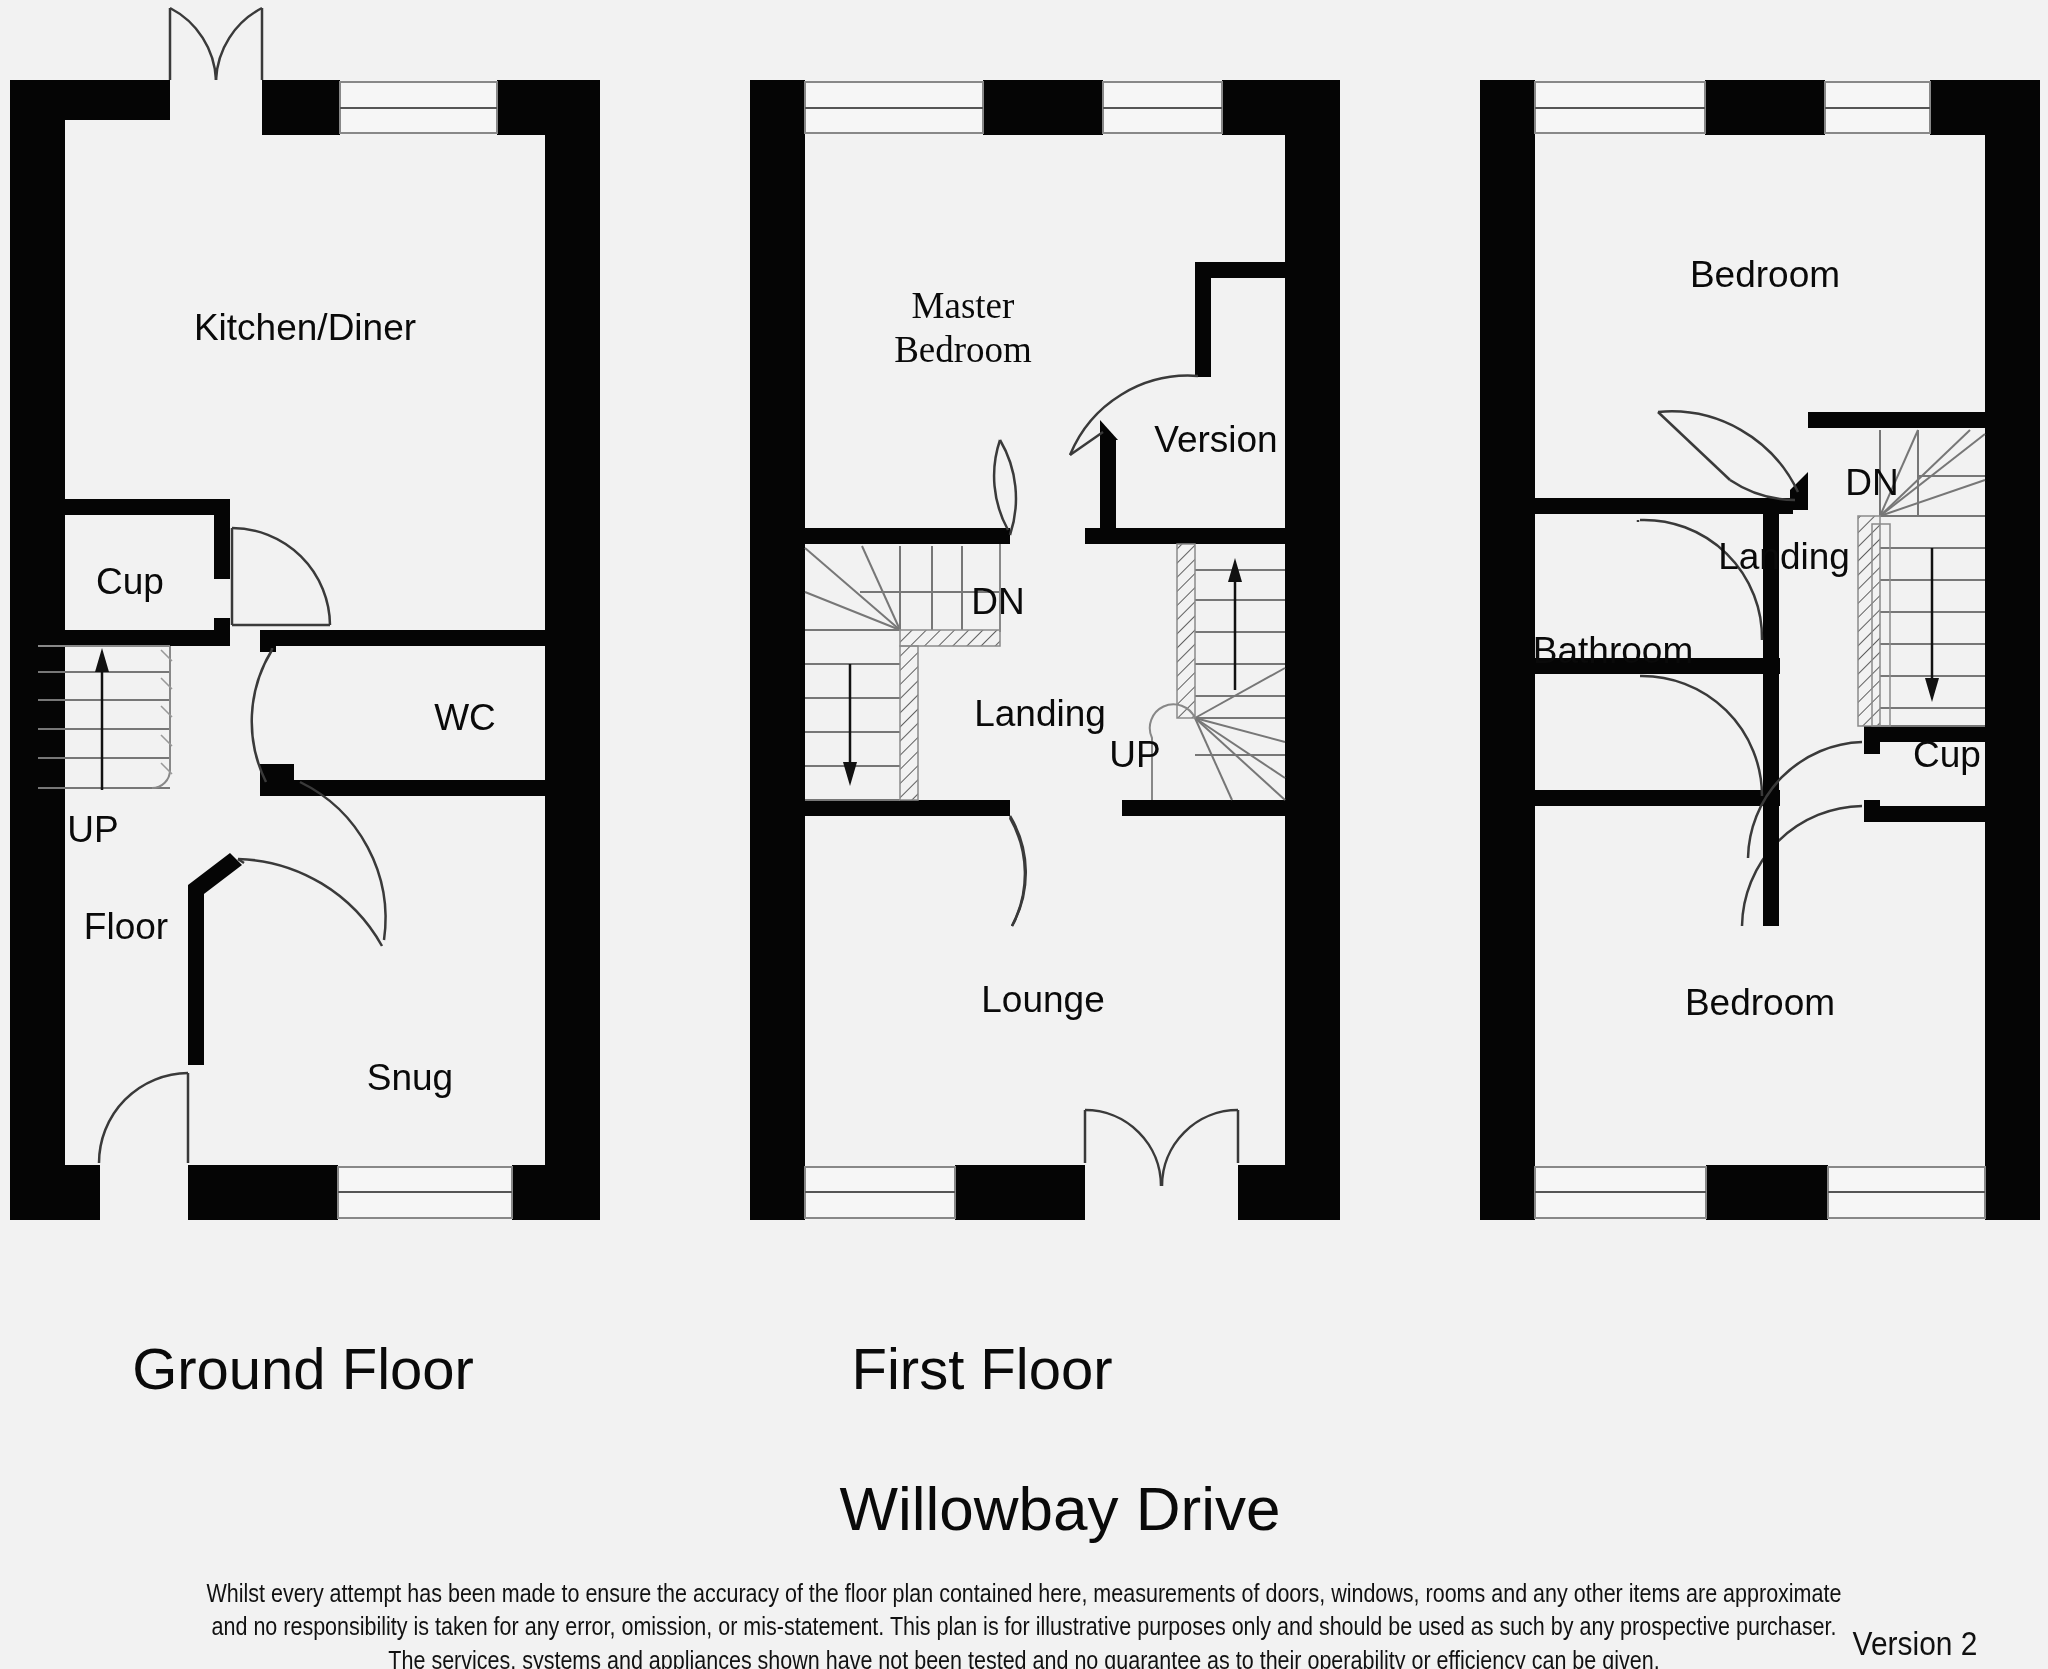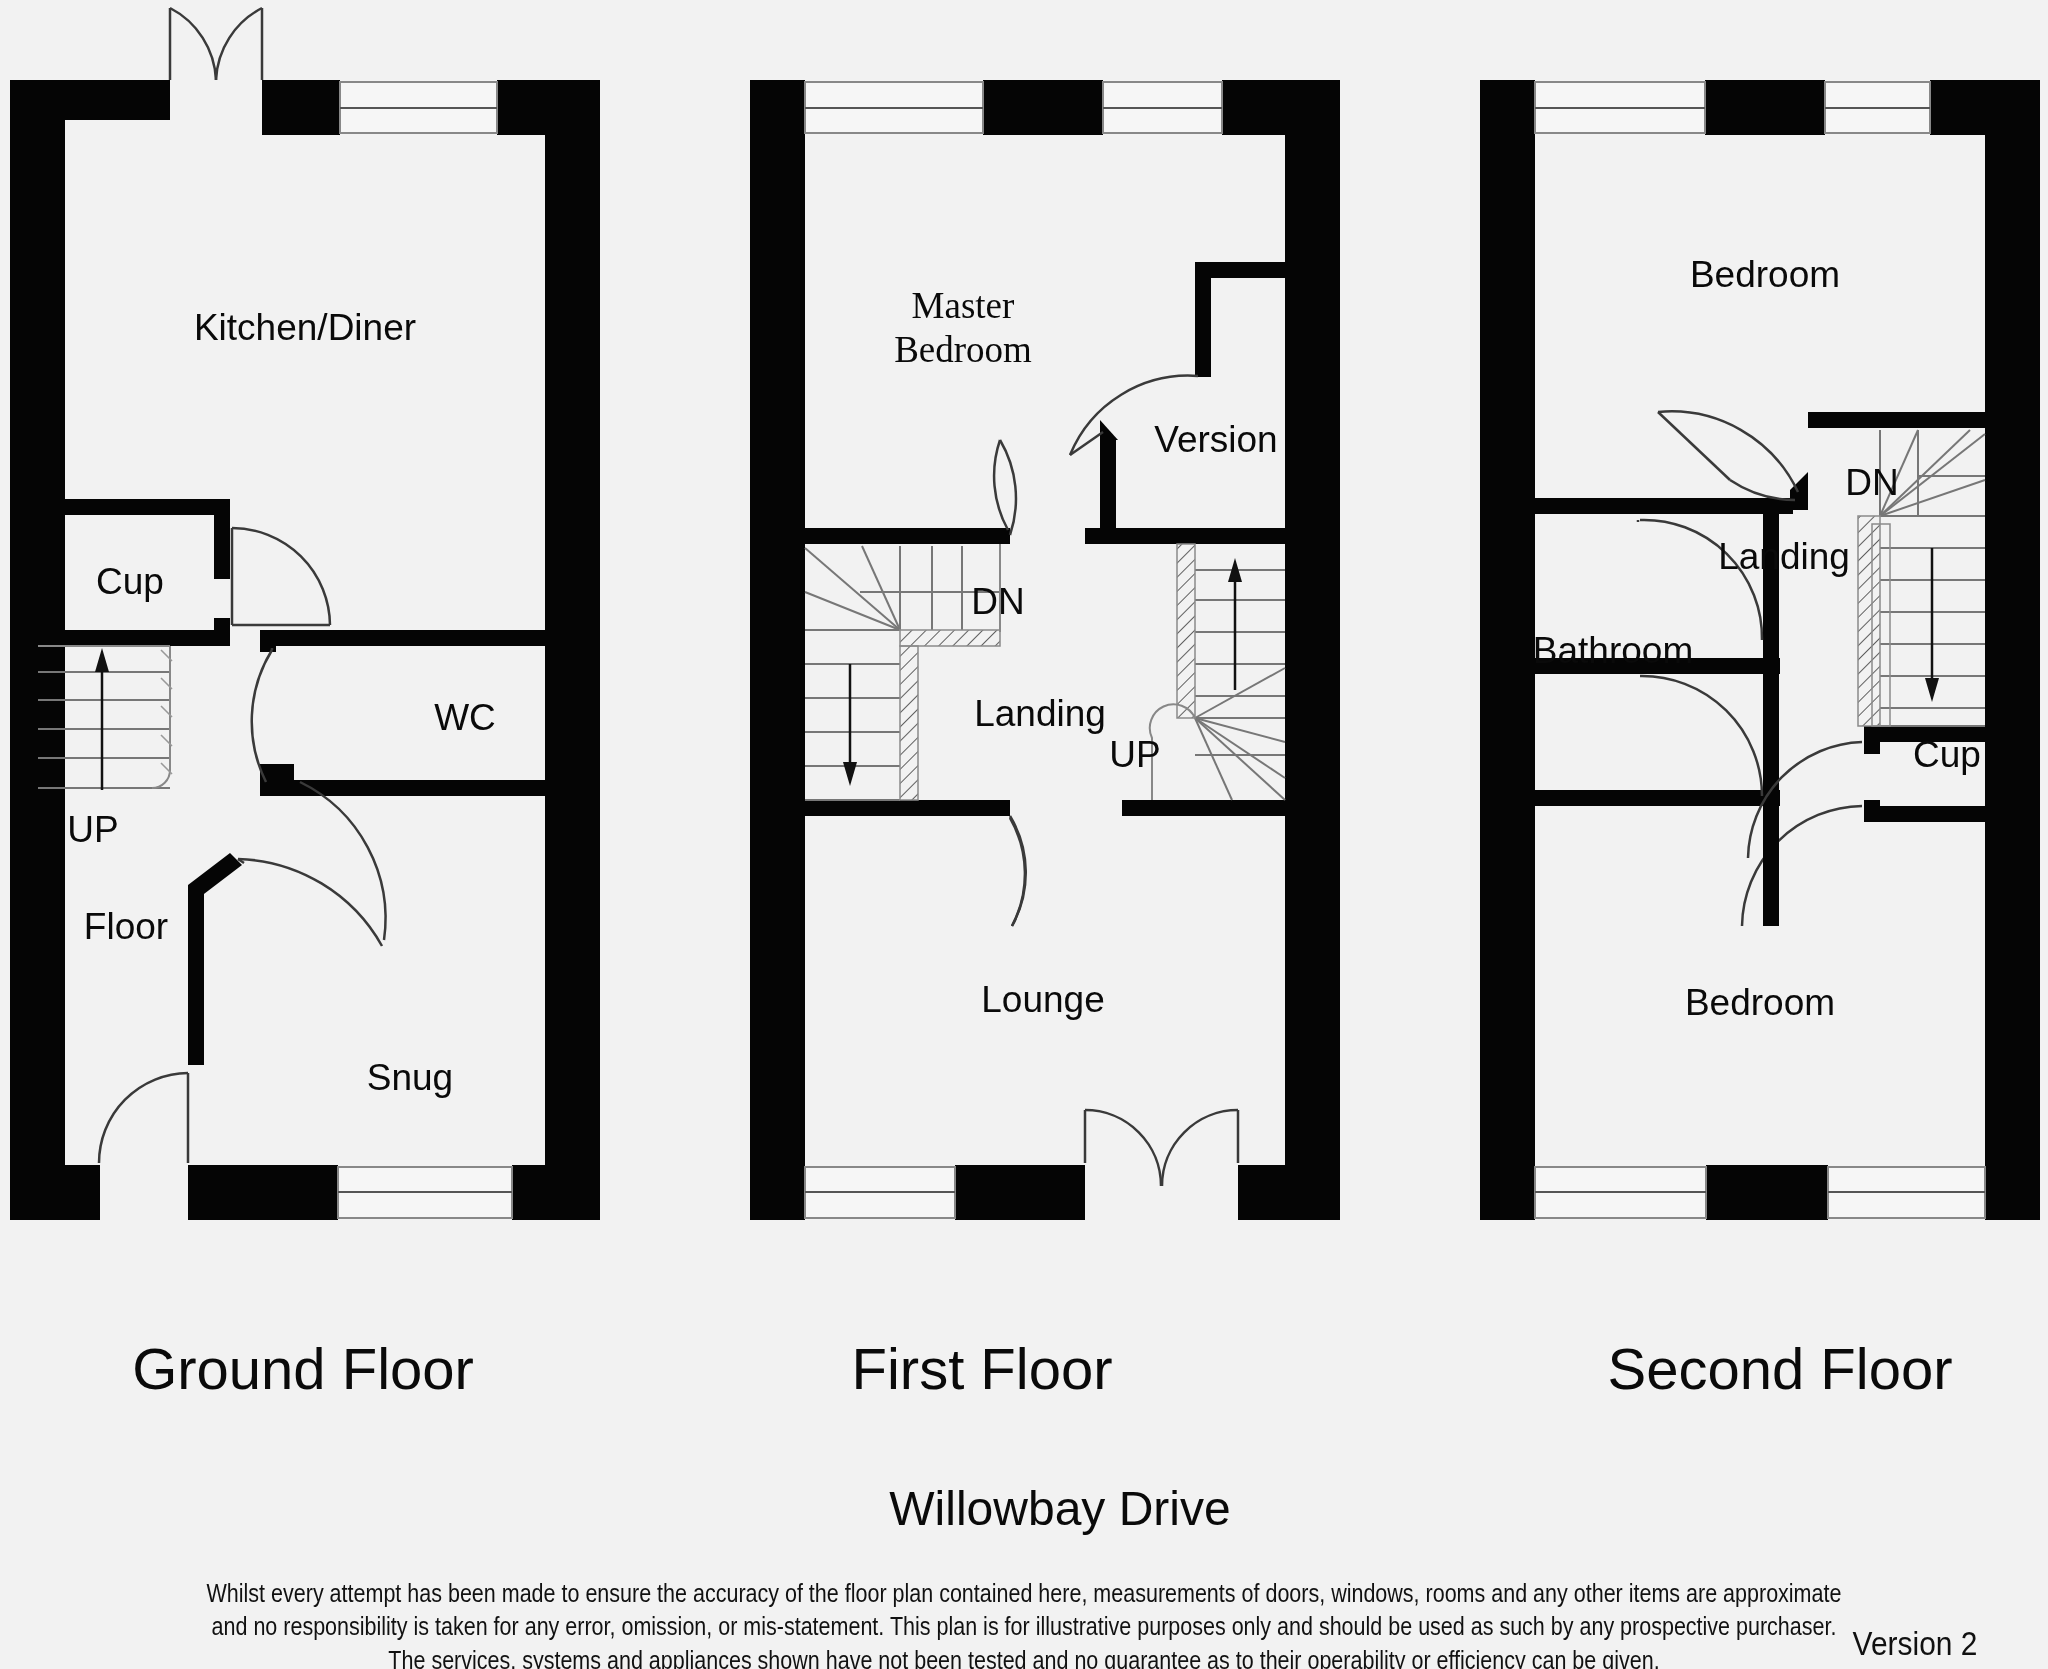--- a/index.html
+++ b/index.html
@@ -44,21 +44,21 @@
     position: absolute;
     font-family: "Liberation Sans", sans-serif;
     font-size: 58px;
     color: #0a0a0a;
     white-space: pre;
     transform: translate(-50%, -50%);
   }
   .plan-title {
     position: absolute;
     font-family: "Liberation Sans", sans-serif;
-    font-size: 48px;
+    font-size: 62px;
     color: #0a0a0a;
     white-space: pre;
     transform: translate(-50%, -50%);
   }
   .disclaimer {
     position: absolute;
     left: 0;
     width: 2048px;
     text-align: center;
     font-family: "Liberation Sans Narrow", "Liberation Sans", sans-serif;
@@ -379,21 +379,20 @@
 
   <div class="room-label" style="left:1765px; top:275px;">Bedroom</div>
   <div class="room-label" style="left:1872px; top:483px;">DN</div>
   <div class="room-label" style="left:1784px; top:557px;">Landing</div>
   <div class="room-label" style="left:1613px; top:651px;">Bathroom</div>
   <div class="room-label" style="left:1947px; top:755px;">Cup</div>
   <div class="room-label" style="left:1760px; top:1003px;">Bedroom</div>
 
   <div class="floor-title" style="left:303px;  top:1368px;text-align:center;">Ground Floor</div>
   <div class="floor-title" style="left:982px; top:1368px;">First Floor</div>
-  <div class="floor-title" style="left:1780px; top:1368px;">Second Floor</div>
 
   <div class="plan-title" style="left:1060px; top:1508px;">Willowbay Drive</div>
 
   <div class="disclaimer" style="top:1577px;">
     <span>Whilst every attempt has been made to ensure the accuracy of the floor plan contained here, measurements of doors, windows, rooms and any other items are approximate</span>
     <span>and no responsibility is taken for any error, omission, or mis-statement. This plan is for illustrative purposes only and should be used as such by any prospective purchaser.</span>
     <span>The services, systems and appliances shown have not been tested and no guarantee as to their operability or efficiency can be given.</span>
   </div>
 
   <div class="version-tag" style="left:1915px; top:1643px;">Version 2</div>

